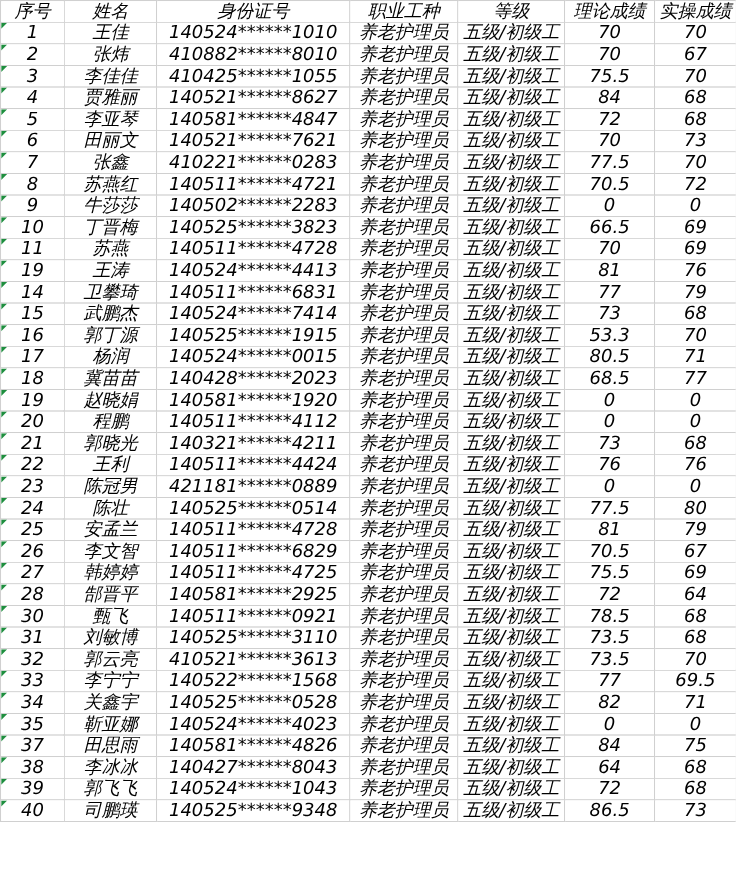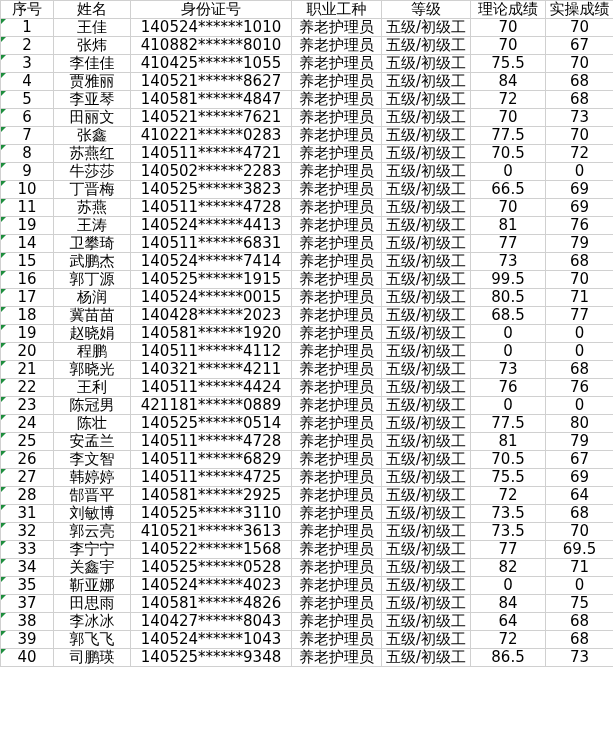--- a/index.html
+++ b/index.html
@@ -5,20 +5,21 @@
   * { box-sizing: border-box; }
   html, body { margin: 0; padding: 0; background: #ffffff; }
   body {
     width: 613px; height: 739px; overflow: hidden;
     font-family: "DejaVu Sans", "Liberation Sans", sans-serif;
   }
   table.sheet {
     border-collapse: collapse;
     table-layout: fixed;
     width: 613px;
+    font-style: italic;
   }
   .sheet th, .sheet td {
     position: relative;
     border: 1px solid var(--grid, #d0d0d0);
     height: 18px;
     padding: 0;
     text-align: center;
     vertical-align: middle;
     font-size: 15px;
     line-height: 17px;
@@ -188,21 +189,21 @@
           <td><span>五级/初级工</span></td>
           <td><span>73</span></td>
           <td><span>68</span></td>
         </tr>
         <tr>
           <td><span class="err-tri"></span><span>16</span></td>
           <td><span>郭丁源</span></td>
           <td><span>140525******1915</span></td>
           <td><span>养老护理员</span></td>
           <td><span>五级/初级工</span></td>
-          <td><span>99.5</span></td>
+          <td><span>53.3</span></td>
           <td><span>70</span></td>
         </tr>
         <tr>
           <td><span class="err-tri"></span><span>17</span></td>
           <td><span>杨润</span></td>
           <td><span>140524******0015</span></td>
           <td><span>养老护理员</span></td>
           <td><span>五级/初级工</span></td>
           <td><span>80.5</span></td>
           <td><span>71</span></td>
@@ -298,20 +299,29 @@
           <td><span>69</span></td>
         </tr>
         <tr>
           <td><span class="err-tri"></span><span>28</span></td>
           <td><span>郜晋平</span></td>
           <td><span>140581******2925</span></td>
           <td><span>养老护理员</span></td>
           <td><span>五级/初级工</span></td>
           <td><span>72</span></td>
           <td><span>64</span></td>
+        </tr>
+        <tr>
+          <td><span class="err-tri"></span><span>30</span></td>
+          <td><span>甄飞</span></td>
+          <td><span>140511******0921</span></td>
+          <td><span>养老护理员</span></td>
+          <td><span>五级/初级工</span></td>
+          <td><span>78.5</span></td>
+          <td><span>68</span></td>
         </tr>
         <tr>
           <td><span class="err-tri"></span><span>31</span></td>
           <td><span>刘敏博</span></td>
           <td><span>140525******3110</span></td>
           <td><span>养老护理员</span></td>
           <td><span>五级/初级工</span></td>
           <td><span>73.5</span></td>
           <td><span>68</span></td>
         </tr>

